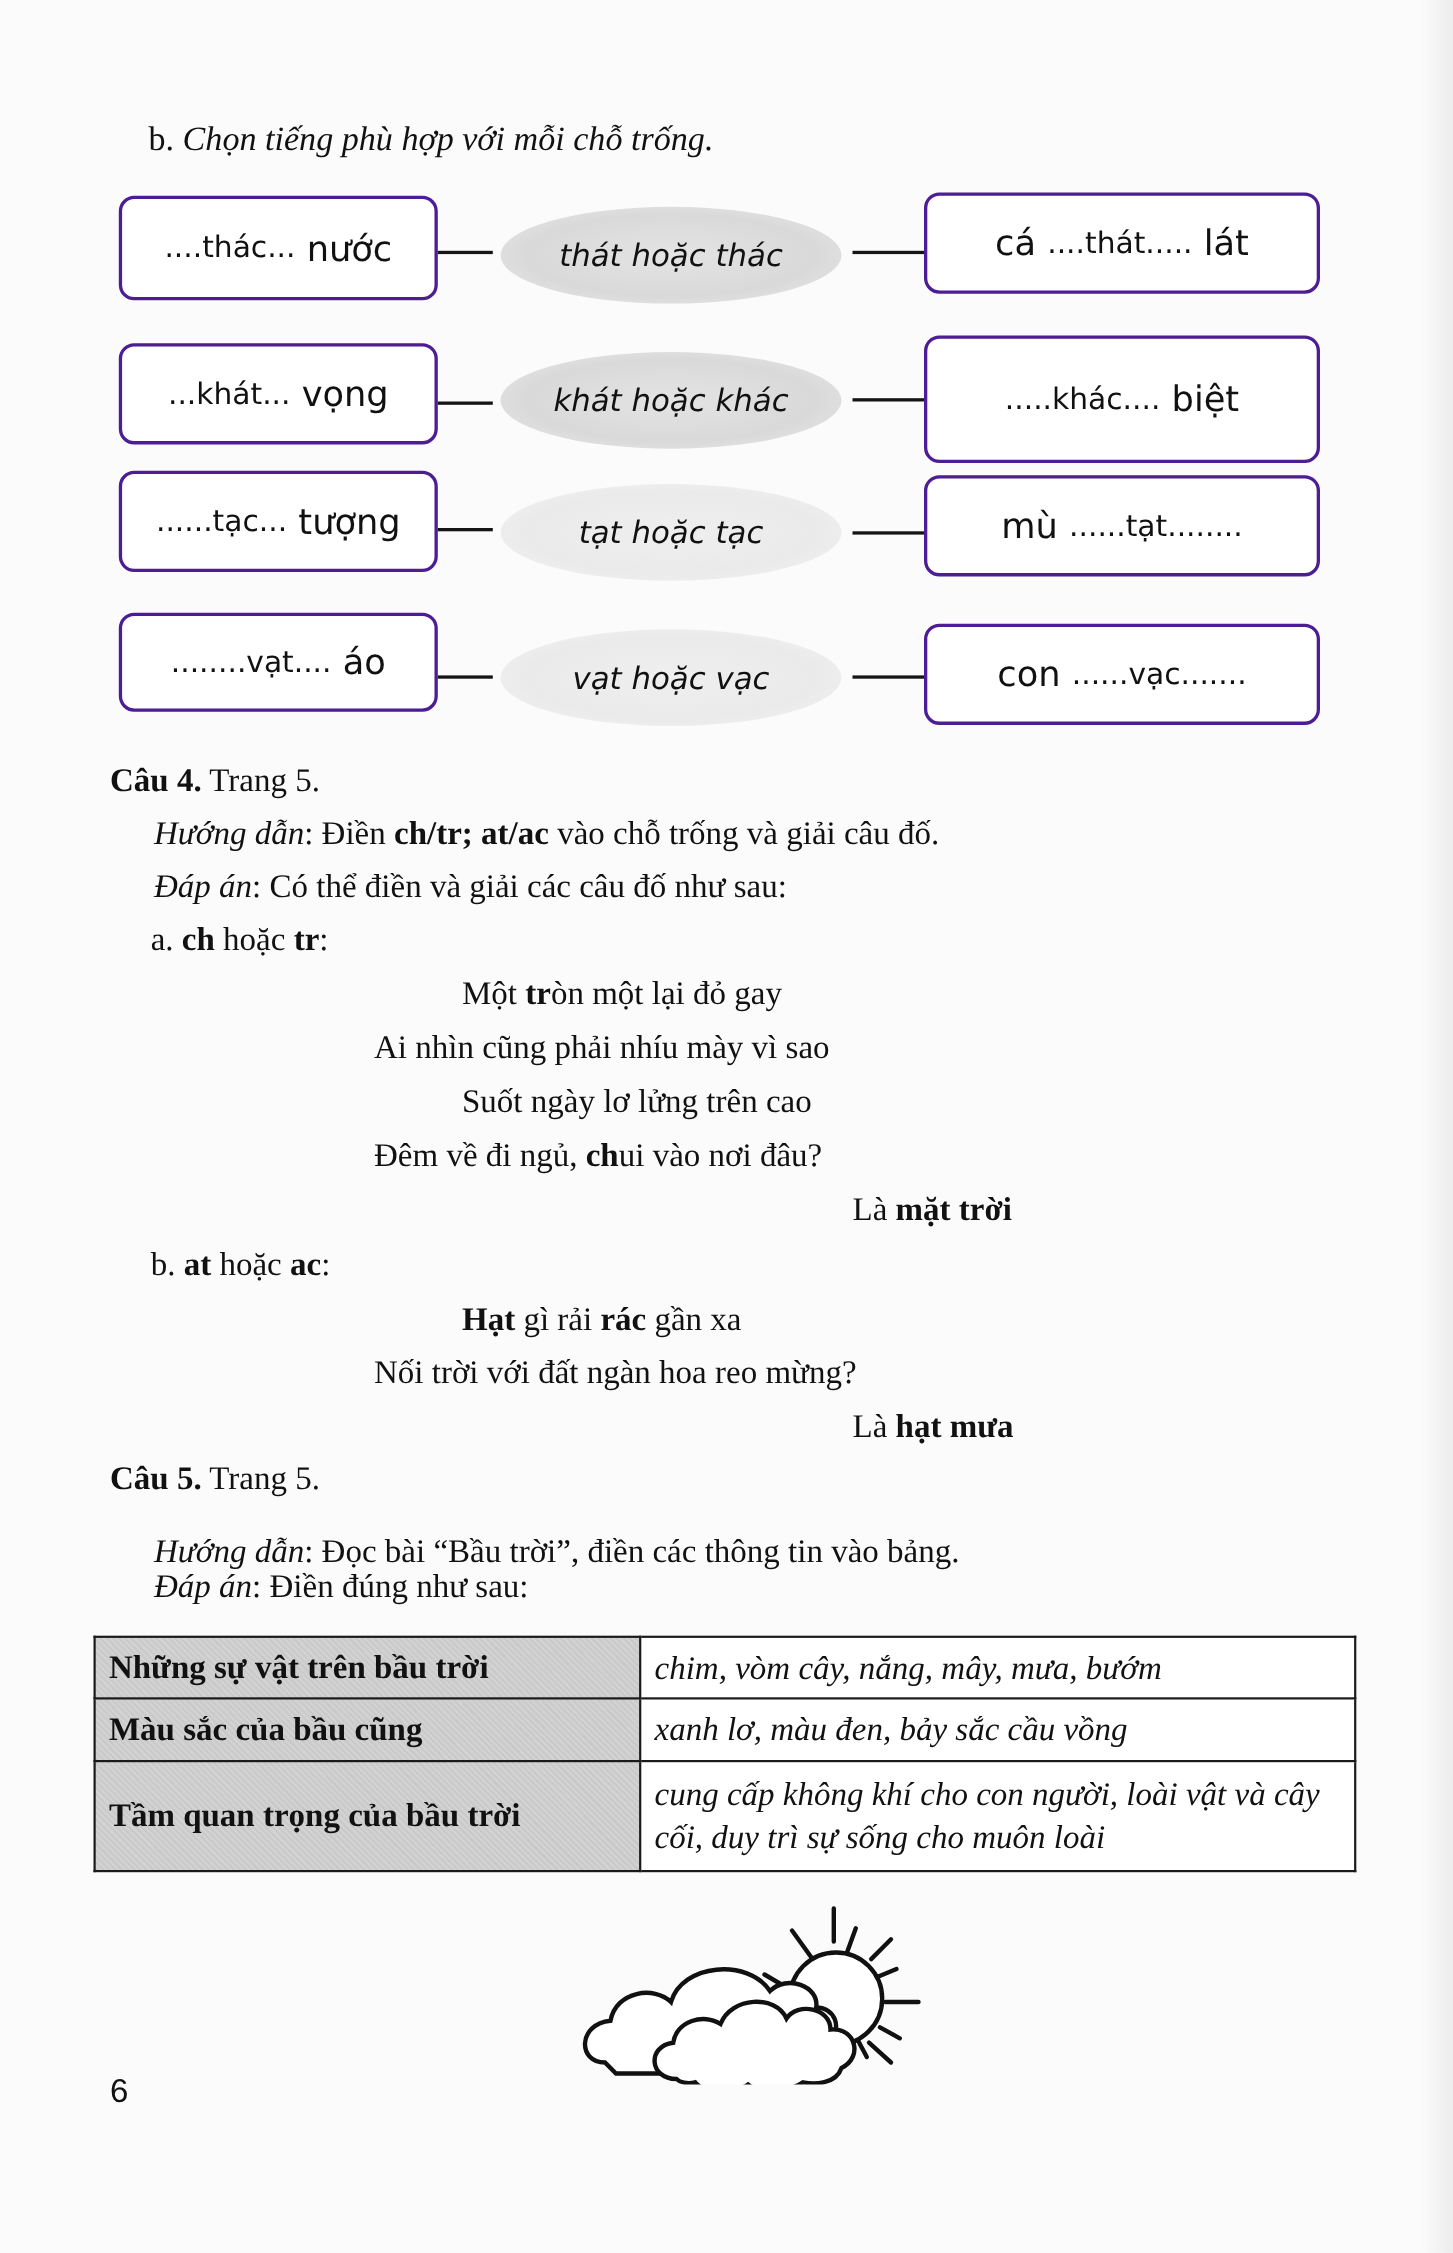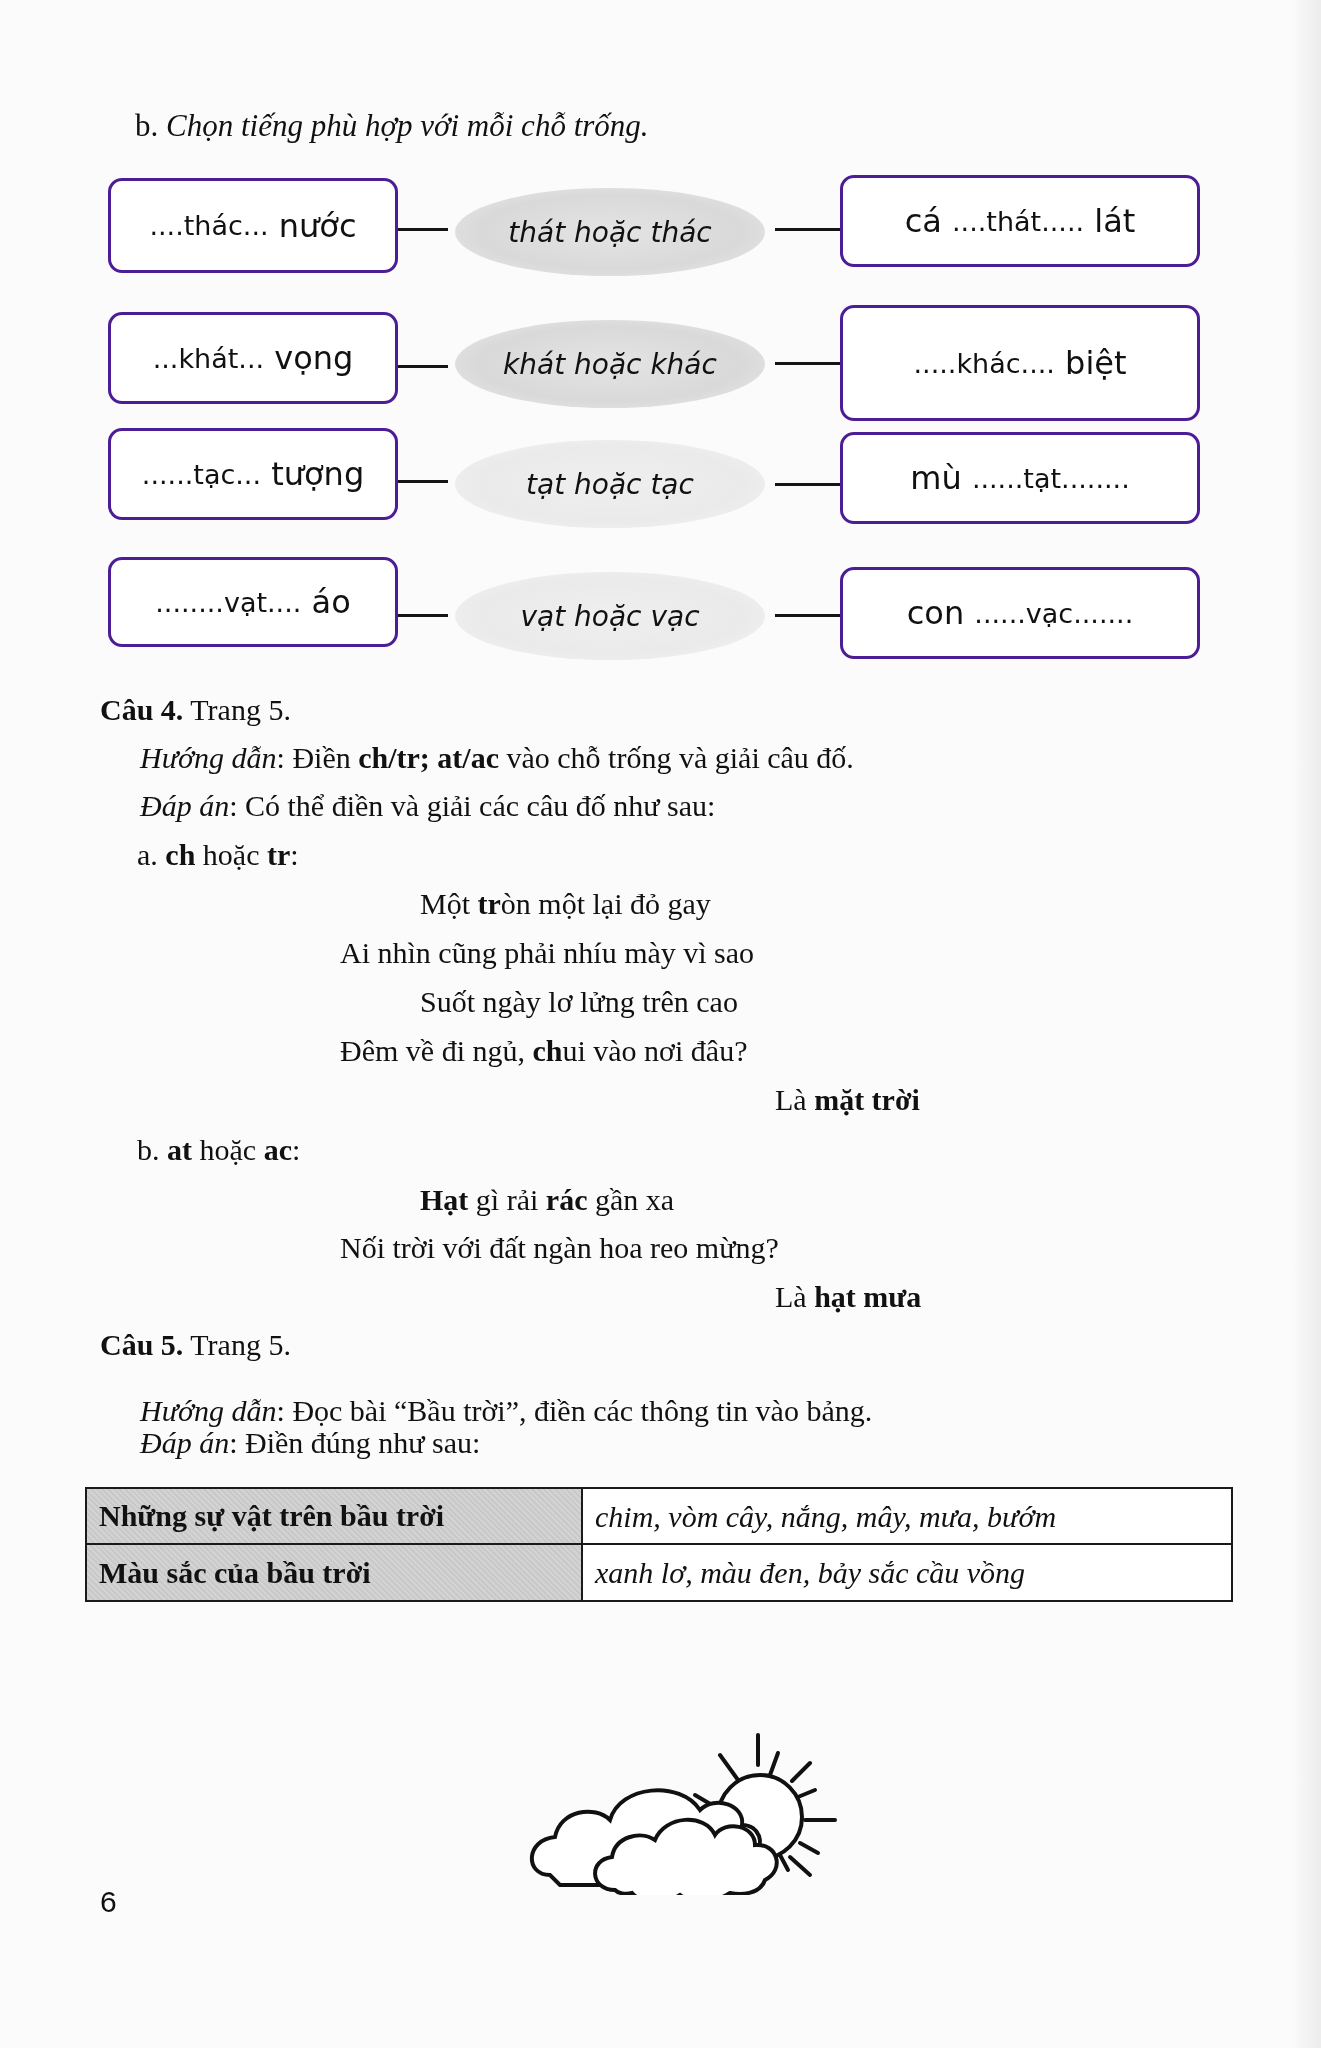--- a/index.html
+++ b/index.html
@@ -156,22 +156,26 @@
   <span class="it">Đáp án</span><span>: Điền đúng như sau:</span>
 </div>
 
 <table class="tbl">
   <tbody>
       <tr style="height:56px;">
     <td class="h">Những sự vật trên bầu trời</td>
     <td class="v">chim, vòm cây, nắng, mây, mưa, bướm</td>
   </tr>
   <tr style="height:57px;">
-    <td class="h">Màu sắc của bầu trời</td>
+    <td class="h">Màu sắc của bầu cũng</td>
     <td class="v">xanh lơ, màu đen, bảy sắc cầu vồng</td>
+  </tr>
+  <tr style="height:100px;">
+    <td class="h">Tầm quan trọng của bầu trời</td>
+    <td class="v">cung cấp không khí cho con người, loài vật và cây cối, duy trì sự sống cho muôn loài</td>
   </tr>
 </tbody>
   </table>
 
 <div class="abs" style="left:520px;top:1725px;width:340px;height:170px;">
   <svg width="340" height="170" viewBox="0 0 340 170" fill="none" stroke="#111" stroke-width="4" stroke-linecap="round">
 
     <line x1="238" y1="10" x2="238" y2="40"></line>
     <line x1="200" y1="30" x2="218" y2="55"></line>
     <line x1="258" y1="28" x2="250" y2="50"></line>

